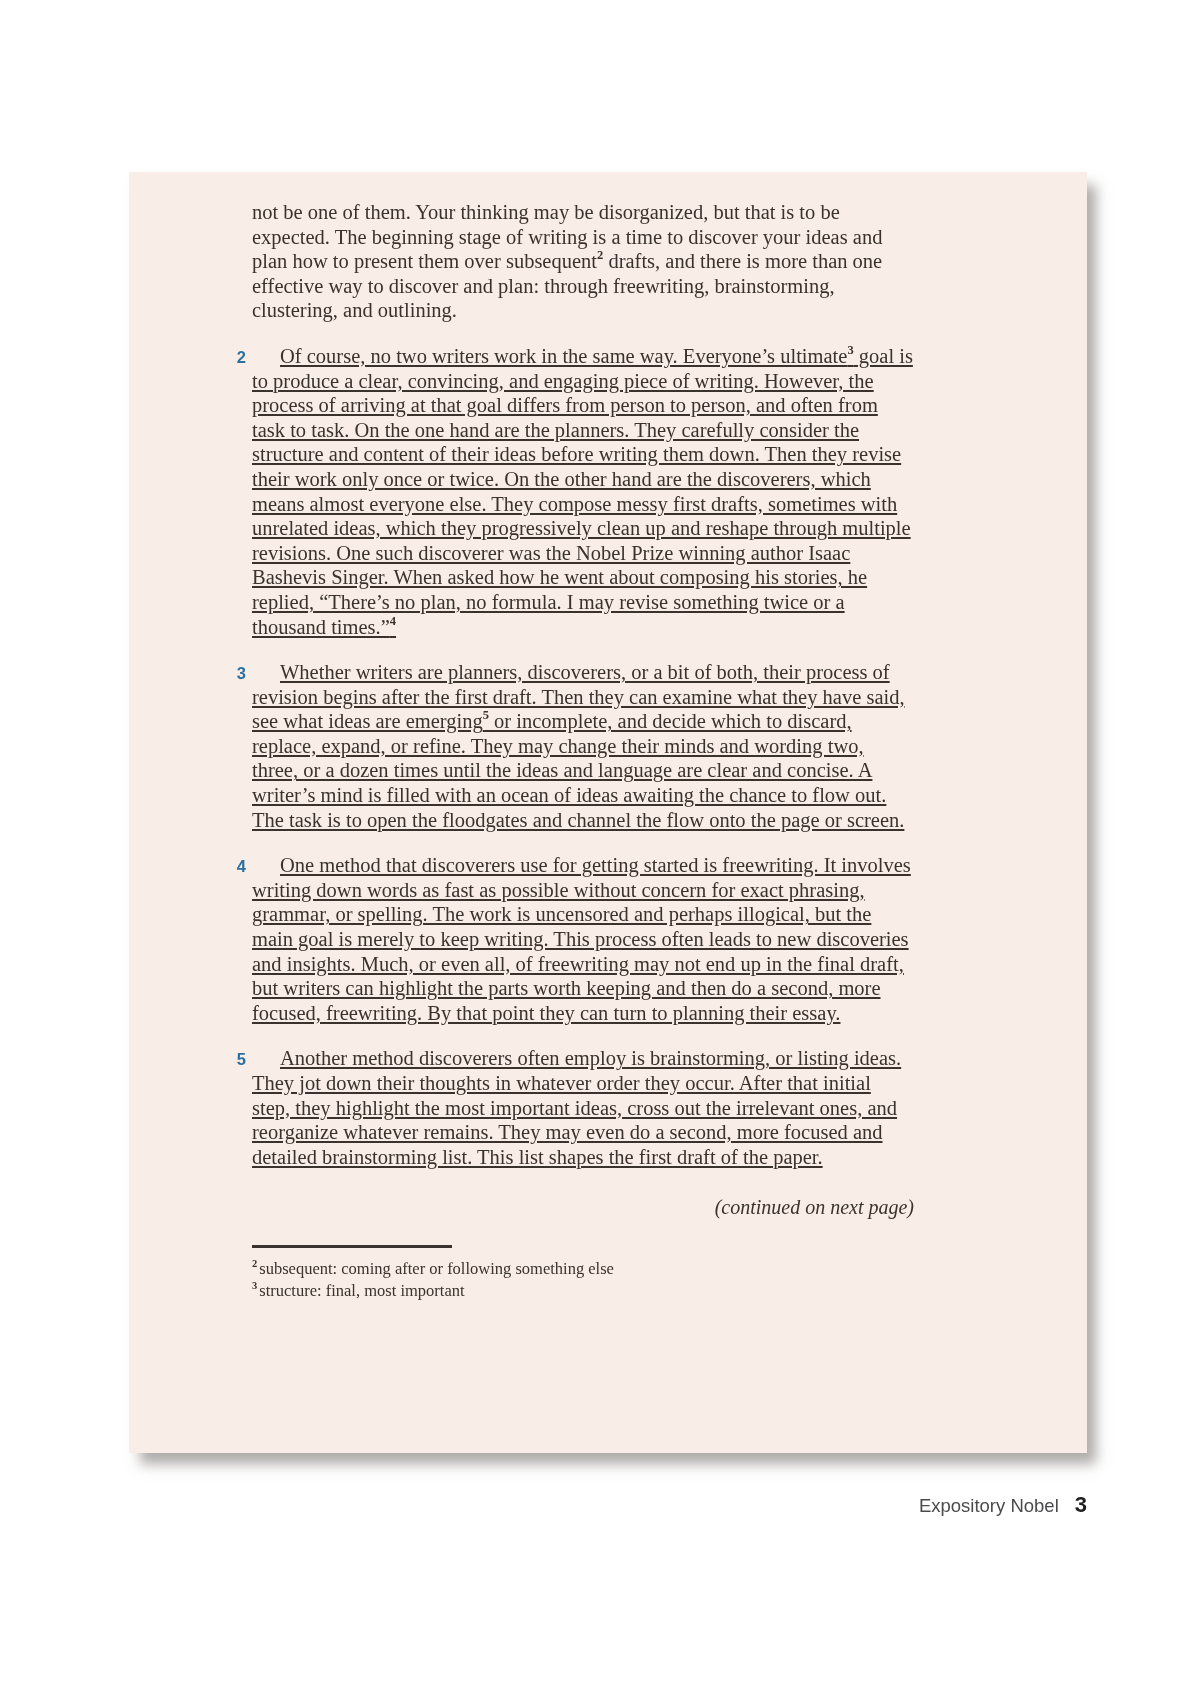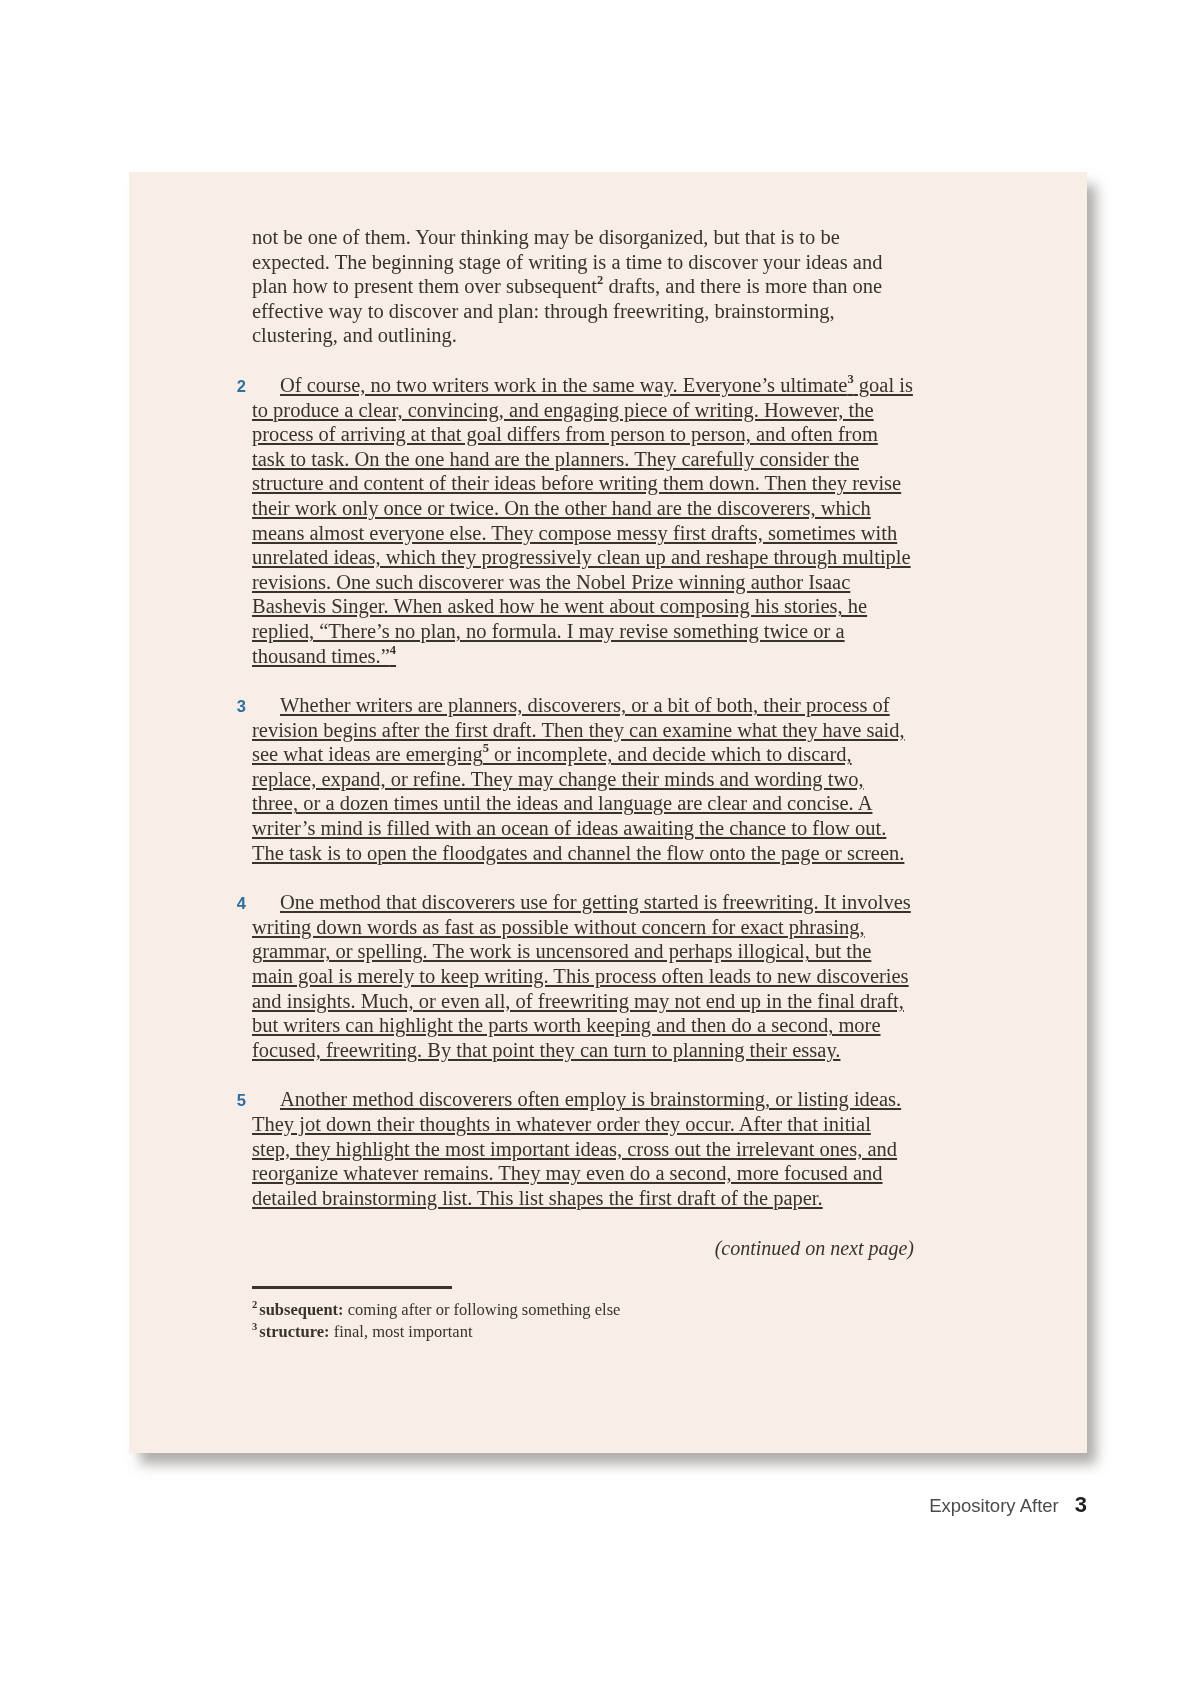--- a/index.html
+++ b/index.html
@@ -20,21 +20,20 @@
   }
   .content{
     position:absolute;left:123px;top:28px;width:662px;
     color:var(--text-color,#3a332d);
   }
   .para{
     position:relative;
     font-size:20.5px;line-height:24.6px;
     margin-bottom:21px;
     text-align:left;
-    margin-top:25px;
   }
   .para.indent p{text-indent:28px;text-decoration:underline;}
   .para-num{
     position:absolute;left:-44px;top:2px;width:38px;
     text-align:right;
     font-family:"Liberation Sans", sans-serif;
     font-size:16.5px;font-weight:bold;
     color:var(--para-num-color,#2d6f9f);
     line-height:22px;
   }
@@ -50,21 +49,21 @@
   .fn-rule{
     width:200px;height:0;
     border-top:3px solid var(--text-color,#3a332d);
     margin:26px 0 10px 0;
   }
   .footnotes{font-size:16.5px;line-height:21.8px;}
   .footnote sup{
     font-weight:bold;font-size:10.5px;line-height:0;
     position:relative;top:-1px;margin-right:2px;
   }
-  .footnote b{font-weight:bold;}
+  .footnote b{font-weight:normal;}
 
   .page-footer{
     position:absolute;top:1492px;right:103px;
     font-family:"Liberation Sans", sans-serif;
     display:flex;align-items:baseline;gap:16px;
   }
   .footer-label{font-size:18.5px;color:var(--footer-label-color,#4b4b4d);}
   .footer-page{font-size:22px;font-weight:bold;color:var(--footer-page-color,#1f1f1f);}
 </style>
 </head>
@@ -96,15 +95,15 @@
     <div class="continued">(continued on next page)</div>
     <div class="fn-rule"></div>
     <div id="footnotes" class="footnotes">
         <div class="footnote"><sup>2</sup><b>subsequent:</b> coming after or following something else</div>
         <div class="footnote"><sup>3</sup><b>structure:</b> final, most important</div>
       </div>
   </div>
 </div>
 
 <div class="page-footer">
-  <span class="footer-label">Expository After</span>
+  <span class="footer-label">Expository Nobel</span>
   <span class="footer-page">3</span>
 </div>
 
 </body></html>

